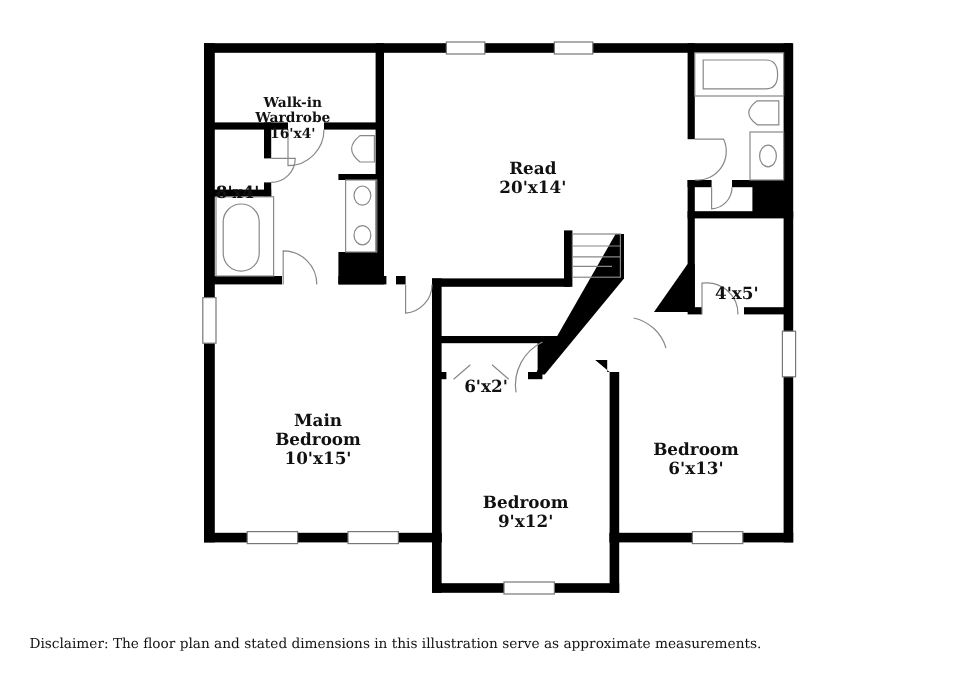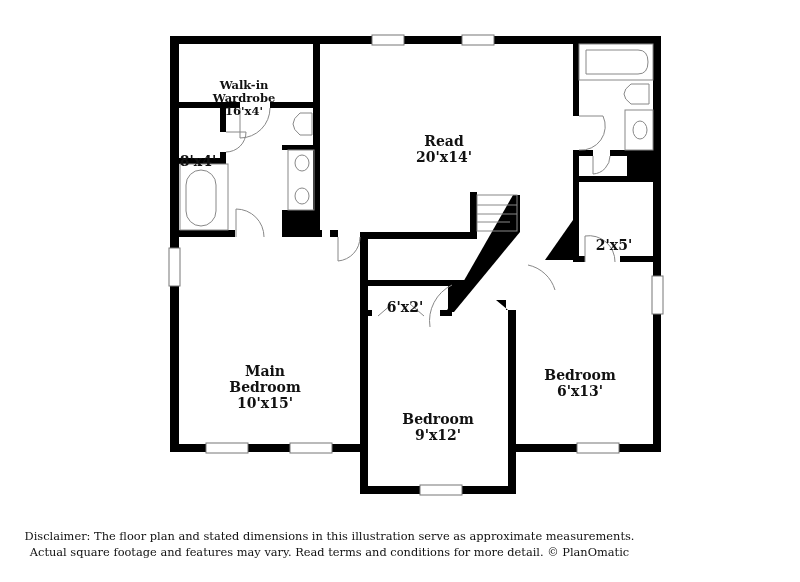--- a/index.html
+++ b/index.html
@@ -131,39 +131,38 @@
 <div class="lbl big" style="left:198px;top:126px;">
   <span class="dm">8'x4'</span>
 </div>
 
 <div class="lbl big" style="left:444px;top:106px;">
   <span class="nm">Read</span>
   <span class="dm">20'x14'</span>
 </div>
 
 <div class="lbl big" style="left:614px;top:210px;">
-  <span class="dm">2'x5'</span>
+  <span class="dm">4'x5'</span>
 </div>
 
-<div class="lbl big" style="left:405px;top:272px;">
+<div class="lbl big" style="left:405px;top:288px;">
   <span class="dm">6'x2'</span>
 </div>
 
-<div class="lbl big" style="left:265px;top:336px;">
+<div class="lbl big" style="left:265px;top:316px;">
   <span class="nm">Main</span>
   <span class="nm">Bedroom</span>
   <span class="dm">10'x15'</span>
 </div>
 
 <div class="lbl big" style="left:438px;top:384px;">
   <span class="nm">Bedroom</span>
   <span class="dm">9'x12'</span>
 </div>
 
 <div class="lbl big" style="left:580px;top:340px;">
   <span class="nm">Bedroom</span>
   <span class="dm">6'x13'</span>
 </div>
 
 <div class="disclaimer">
   <div>Disclaimer: The floor plan and stated dimensions in this illustration serve as approximate measurements.</div>
-  <div>Actual square footage and features may vary. Read terms and conditions for more detail. © PlanOmatic</div>
 </div>
 
 </body></html>

